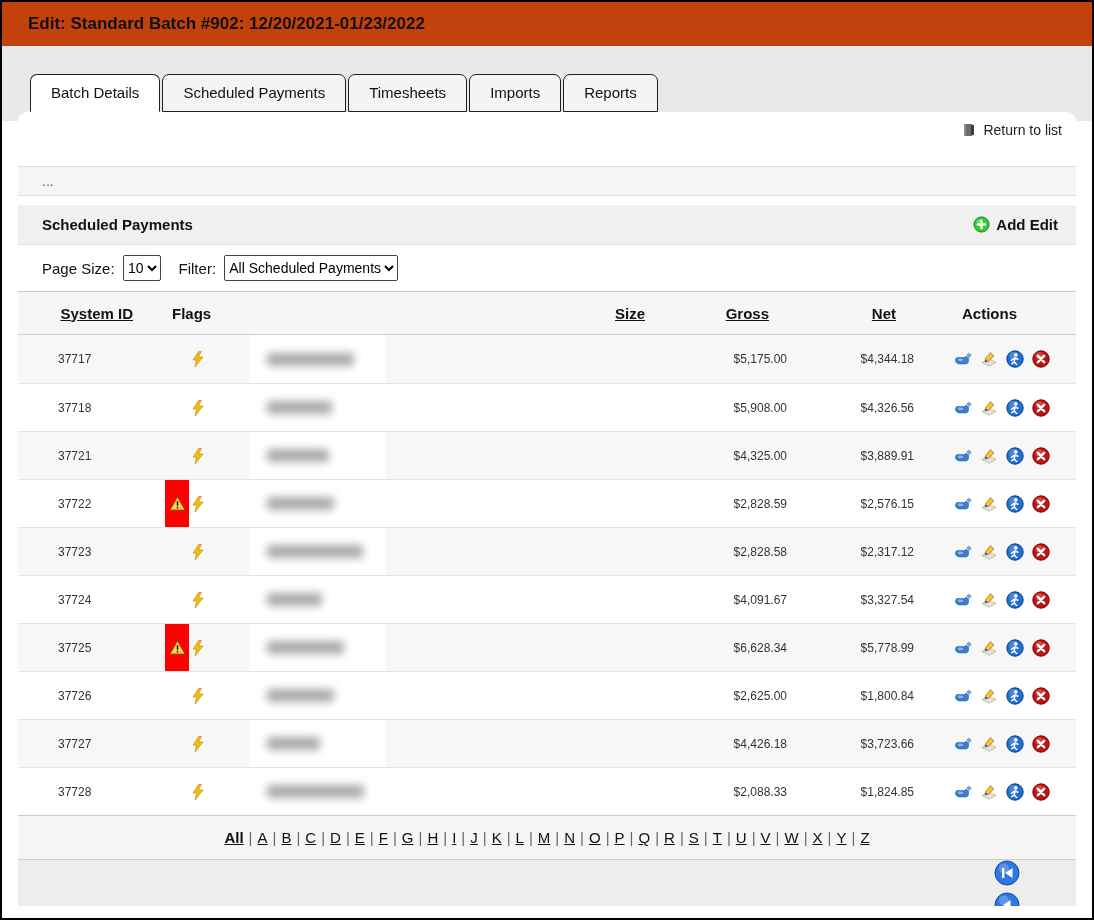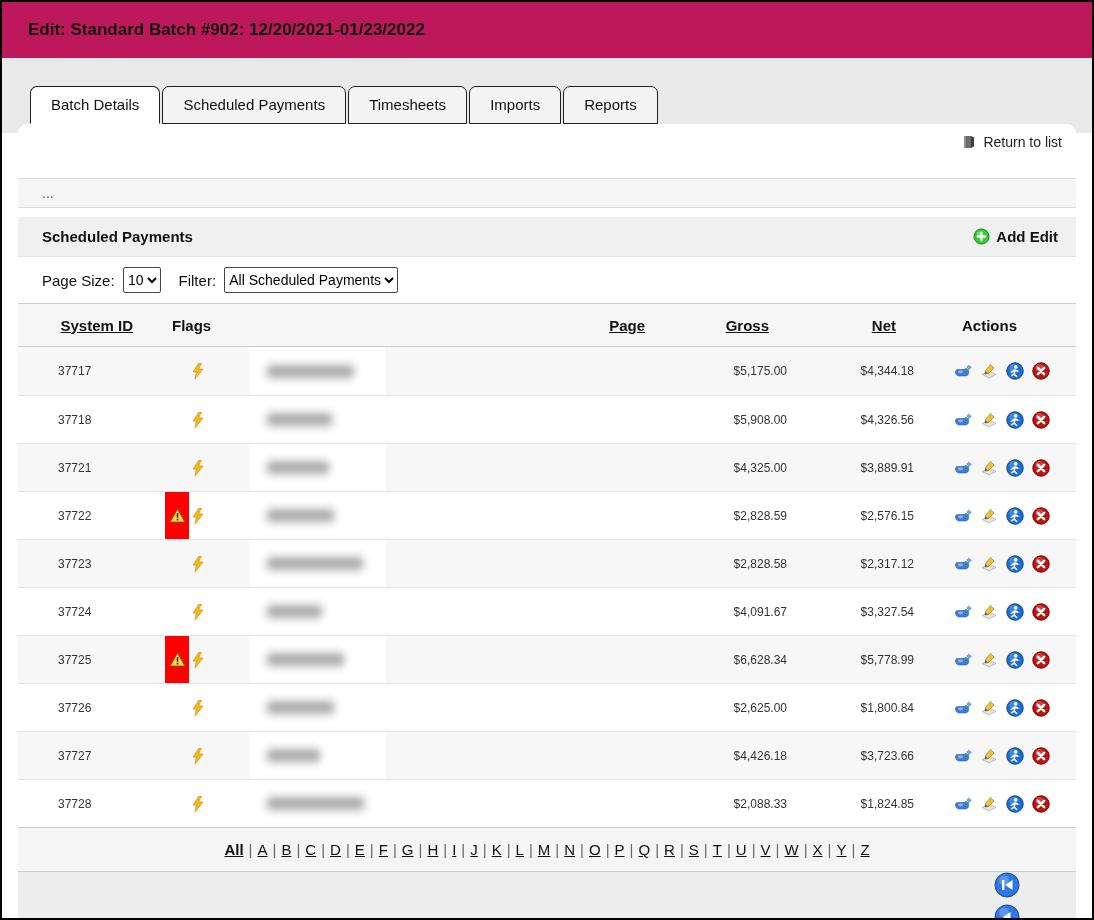--- a/index.html
+++ b/index.html
@@ -8,22 +8,22 @@
     width:1094px; height:920px;
     border:2px solid #000;
     background:#fff;
     font-family:"Liberation Sans", sans-serif;
     color:#111;
     overflow:hidden;
   }
   a { text-decoration:underline; color:#111;text-align:right; }
 
   
-  .title-bar { height:56px; display:flex; align-items:center; padding-left:26px;
-               font-size:17px; font-weight:700; background:#be185d; }
+  .title-bar { height:44px; display:flex; align-items:center; padding-left:26px;
+               font-size:17px; font-weight:700; background:#c2410c; }
 
   
   .tab-strip { height:66px; background:#e9e9e9; display:flex; align-items:flex-end;
                padding-left:28px; gap:2px; }
   .tab { background:#f4f4f4; border:1px solid #1f1f1f; border-radius:7px 7px 0 0;
          padding:9px 20px 10px; font-size:15px; cursor:pointer; white-space:nowrap; }
   .tab.active { background:#fff; border-bottom-color:#fff; }
 
   
   .panel-area { background:linear-gradient(#e9e9e9 0 9px, #ffffff 9px); height:794px; }
@@ -151,21 +151,21 @@
       <span class="gap"></span>
       <label>Filter:</label>
       <select>
         <option>All Scheduled Payments</option>
       </select>
     </div>
 
     <div class="thead">
       <a href="#">System ID</a>
       <span class="h-flags">Flags</span>
-      <a href="#" class="h-name">Page</a>
+      <a href="#" class="h-name">Size</a>
       <a href="#" class="h-gross">Gross</a>
       <a href="#" class="h-net">Net</a>
       <span class="h-actions">Actions</span>
     </div>
 
     <div>
         <div class="trow alt">
     <span class="c-id">37717</span>
     <span class="c-flags">
       <span class="warnbox off">

